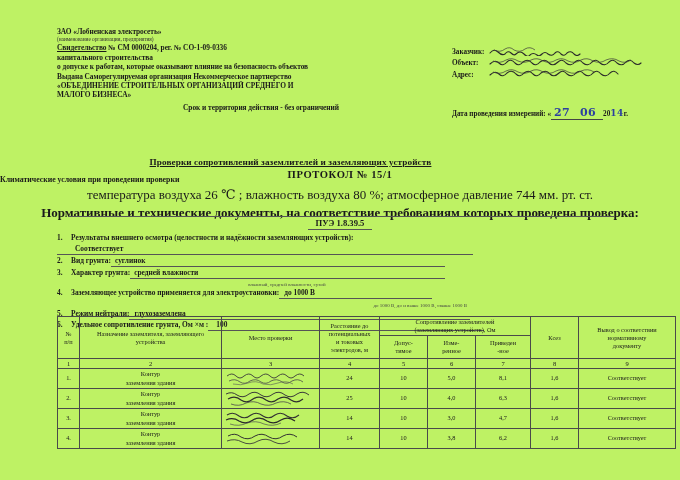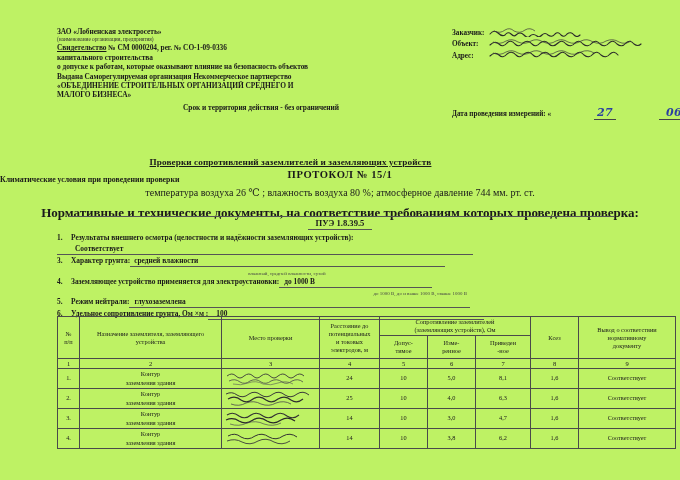--- a/index.html
+++ b/index.html
@@ -56,21 +56,21 @@
   .rhdr {
     position: absolute;
     left: 452px;
     top: 28px;
     width: 225px;
     font-size: 7.2px;
     font-weight: bold;
     line-height: 11.3px;
   }
   .rhdr .row { position: relative; height: 11.3px; white-space: nowrap; }
-  .rhdr .lab { display: inline-block; width: 34px; }
+  .rhdr .lab { display: inline-block; width: 34px; margin-top: 19px; }
   .scribble {
     display: inline-block;
     height: 9px;
     vertical-align: middle;
     position: relative;
     top: -1px;
     overflow: hidden;
   }
   .scribble svg { display: block; }
 
@@ -78,25 +78,23 @@
     position: absolute;
     left: 452px;
     top: 106px;
     font-size: 7.2px;
     font-weight: bold;
     white-space: nowrap;
   }
   .hand {
     font-family: "DejaVu Serif", serif;
     color: #2b3fa0;
-    font-style: italic;
     font-size: 11px;
     font-weight: bold;
     letter-spacing: 0.5px;
-    margin-left: 43px;
   }
   .hand-small { font-size: 9px; }
   .dl-u { display:inline-block; border-bottom:0.7px solid #444; text-align:center; }
 
   
   .title1 {
     position: absolute; left: 0; top: 143px; width: 680px;
     text-align: center; font-size: 10.6px; font-weight: bold;
     letter-spacing: 0.6px;
     margin-top: 26px;
@@ -105,21 +103,21 @@
     position: absolute; left: 0; top: 157px; width: 581px;
     text-align: center; font-size: 9.2px; font-weight: bold;
     text-decoration: underline; letter-spacing: 0.1px;
   }
   .title3 {
     position: absolute; left: 0; top: 175px; width: 680px;
     text-align: left; font-size: 7.8px; font-weight: bold;
   }
   .clim {
     position: absolute; left: 0; top: 187px; width: 680px;
-    text-align: center; font-size: 10px;
+    text-align: center; font-size: 13px;
   }
   .norm {
     position: absolute; left: 0; top: 205px; width: 680px;
     text-align: center; font-size: 13px; font-weight: bold;
   }
   .norm-rule {
     position: absolute; left: 68px; top: 216px; width: 546px;
     border-bottom: 0.8px solid #555;
   }
   .pue {
@@ -244,20 +242,23 @@
 
   <div class="list">
 
     <div class="li">
       <span class="n">1.</span><span>Результаты внешнего осмотра (целостности и надёжности заземляющих устройств):</span>
     </div>
     <div class="li" style="height:12px">
       <span class="li-ul" style="width:398px;padding-left:18px">Соответствует</span>
     </div>
 
+    <div class="li" style="height:11.5px">
+      <span class="n">2.</span><span>Вид грунта:</span><span class="li-ul" style="width:330px;padding-left:4px">суглинок</span>
+    </div>
 
     <div class="li" style="height:11.5px">
       <span class="n">3.</span><span>Характер грунта:</span><span class="li-ul" style="width:311px;padding-left:4px">средней влажности</span>
     </div>
     <div class="li" style="height:9px;text-align:center;padding-left:40px">
       <span class="note">влажный, средней влажности, сухой</span>
     </div>
 
     <div class="li" style="height:11.5px">
       <span class="n">4.</span><span>Заземляющее устройство применяется для электроустановки:</span><span class="li-ul" style="width:148px;padding-left:5px">до 1000 В</span>

